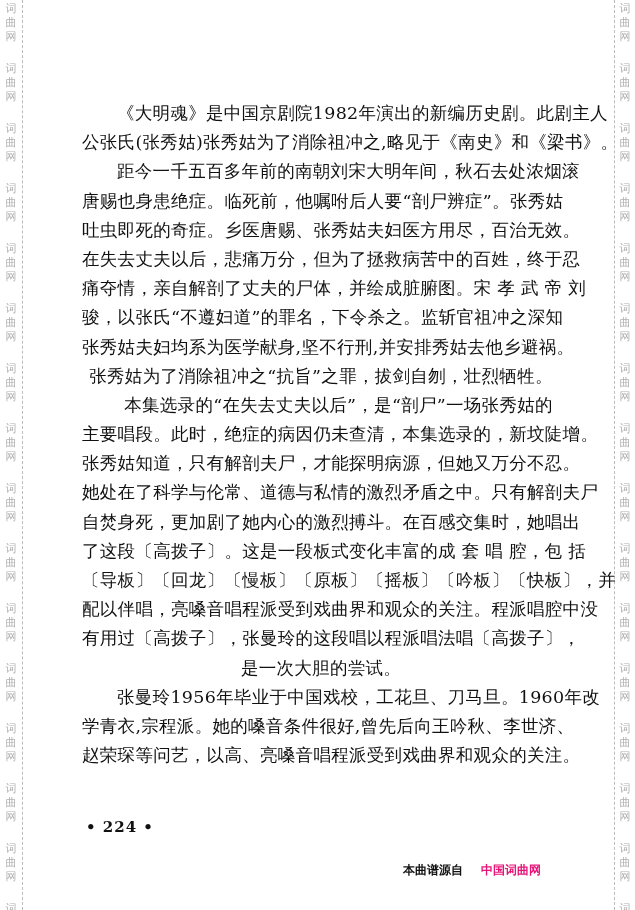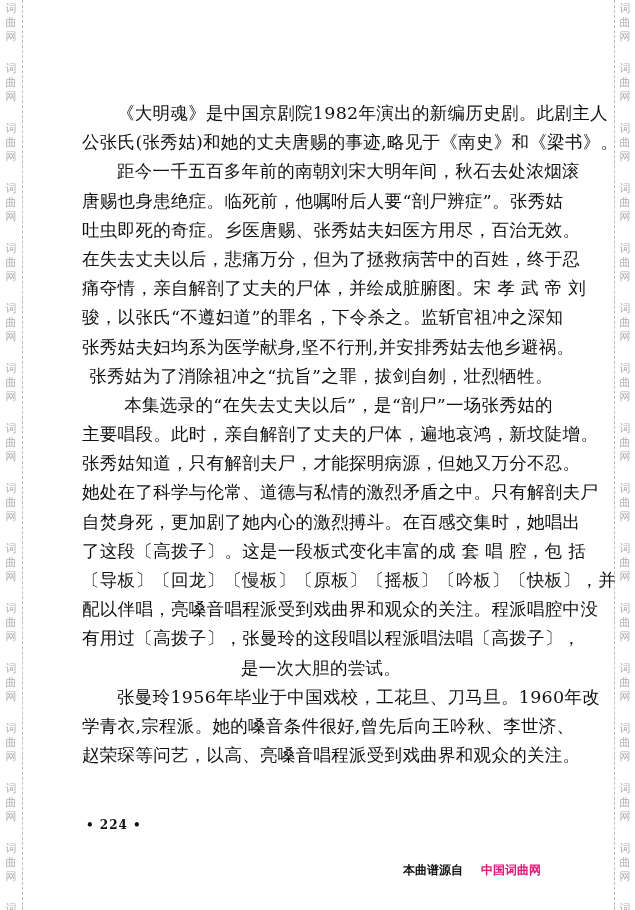--- a/index.html
+++ b/index.html
@@ -7,21 +7,21 @@
          font-family:"DejaVu Serif", "Liberation Serif", serif; color:#111; }
   .margin-col { position:absolute; top:0; width:22px; height:910px; }
   .margin-col.left { left:0; border-right:1px dashed #bbbbbb; }
   .margin-col.right { right:0; width:20px; border-left:1px dashed #bbbbbb; }
   .wm-group { position:absolute; left:0; width:100%; text-align:center;
               font-family:"DejaVu Sans", sans-serif; font-size:11px; line-height:14px; color:#b0b0b0; }
   .wm-group span { display:block; }
   .content { position:absolute; left:82px; top:99px; width:478px; }
   .line { height:29.2px; font-size:17.5px; line-height:29.2px; white-space:nowrap; letter-spacing:0.3px;text-align:center; }
   .line.indent { padding-left:35px; }
-  .page-num { position:absolute; left:86px; top:818px; font-size:12px; font-weight:bold; letter-spacing:1px; }
+  .page-num { position:absolute; left:86px; top:818px; font-size:15px; font-weight:bold; letter-spacing:1px; }
   .source { position:absolute; left:403px; top:862px; font-family:Liberation Mono, monospace;
             font-size:12px; font-weight:bold; white-space:nowrap; }
   .source .lbl { color:#111; }
   .source .site { color:#e8147a; margin-left:18px; }
 </style>
 </head>
 <body>
 
 <div class="margin-col left">
     <div class="wm-group" style="top: 2px;">
@@ -179,31 +179,31 @@
       <span>曲</span>
       <span>网</span>
     </div>
     <div class="wm-group" style="top: 902px;">
       <span>词</span>
     </div>
   </div>
 
 <div class="content">
   <div class="line indent">《大明魂》是中国京剧院1982年演出的新编历史剧。此剧主人</div>
-  <div class="line">公张氏(张秀姑)和她的丈夫唐赐的事迹,略见于《南史》和《梁书》。</div>
+  <div class="line">公张氏(张秀姑)张秀姑为了消除祖冲之,略见于《南史》和《梁书》。</div>
   <div class="line indent">距今一千五百多年前的南朝刘宋大明年间，秋石去处浓烟滚</div>
   <div class="line">唐赐也身患绝症。临死前，他嘱咐后人要“剖尸辨症”。张秀姑</div>
   <div class="line">吐虫即死的奇症。乡医唐赐、张秀姑夫妇医方用尽，百治无效。</div>
   <div class="line">在失去丈夫以后，悲痛万分，但为了拯救病苦中的百姓，终于忍</div>
   <div class="line">痛夺情，亲自解剖了丈夫的尸体，并绘成脏腑图。宋 孝 武 帝 刘</div>
   <div class="line">骏，以张氏“不遵妇道”的罪名，下令杀之。监斩官祖冲之深知</div>
   <div class="line">张秀姑夫妇均系为医学献身,坚不行刑,并安排秀姑去他乡避祸。</div>
   <div class="line">张秀姑为了消除祖冲之“抗旨”之罪，拔剑自刎，壮烈牺牲。</div>
   <div class="line indent">本集选录的“在失去丈夫以后”，是“剖尸”一场张秀姑的</div>
-  <div class="line">主要唱段。此时，亲自解剖了丈夫的尸体，遍地哀鸿，新坟陡增。</div>
+  <div class="line">主要唱段。此时，绝症的病因仍未查清，本集选录的，新坟陡增。</div>
   <div class="line">张秀姑知道，只有解剖夫尸，才能探明病源，但她又万分不忍。</div>
   <div class="line">她处在了科学与伦常、道德与私情的激烈矛盾之中。只有解剖夫尸</div>
   <div class="line">自焚身死，更加剧了她内心的激烈搏斗。在百感交集时，她唱出</div>
   <div class="line">了这段〔高拨子〕。这是一段板式变化丰富的成 套 唱 腔，包 括</div>
   <div class="line">〔导板〕〔回龙〕〔慢板〕〔原板〕〔摇板〕〔吟板〕〔快板〕，并</div>
   <div class="line">配以伴唱，亮嗓音唱程派受到戏曲界和观众的关注。程派唱腔中没</div>
   <div class="line">有用过〔高拨子〕，张曼玲的这段唱以程派唱法唱〔高拨子〕，</div>
   <div class="line">是一次大胆的尝试。</div>
   <div class="line indent">张曼玲1956年毕业于中国戏校，工花旦、刀马旦。1960年改</div>
   <div class="line">学青衣,宗程派。她的嗓音条件很好,曾先后向王吟秋、李世济、</div>

